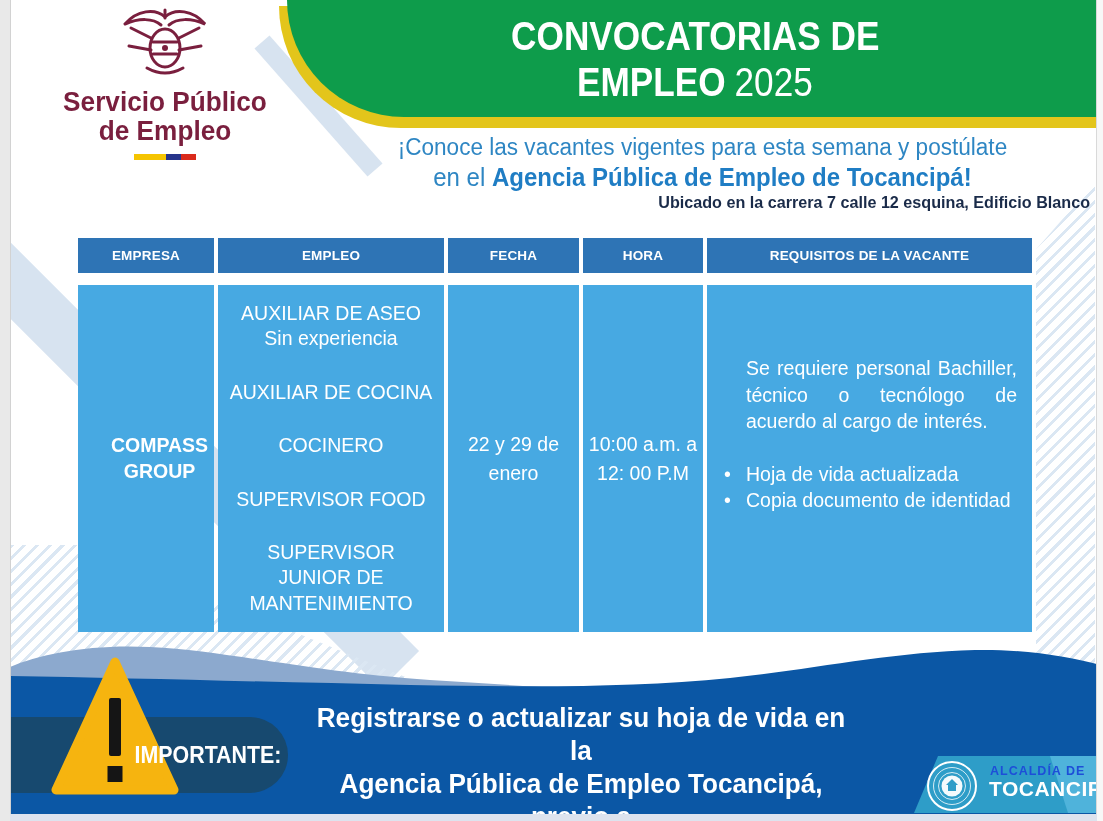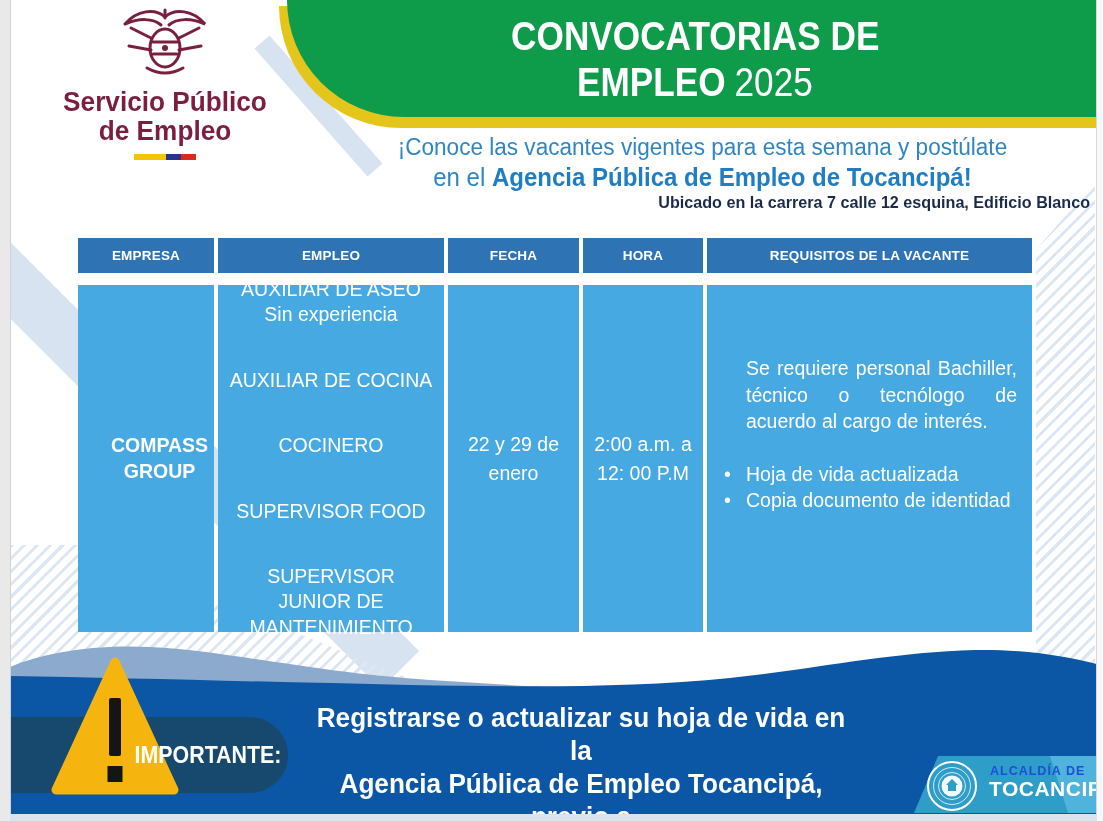--- a/index.html
+++ b/index.html
@@ -60,21 +60,21 @@
     grid-template-columns:136px 226px 131px 120px 325px; column-gap:4px; z-index:2; }
   .tbl-head { top:238px; }
   .tbl-body { top:285px; }
   .th { height:35px; background:#2e74b5; color:#fff; font-weight:700; font-size:13.5px;
     display:flex; align-items:center; justify-content:center; letter-spacing:.2px;text-align:right; }
   .td { height:347px; background:#47a9e2; color:#fff; font-size:19.5px;
     display:flex; flex-direction:column; align-items:center; justify-content:center;
     text-align:center; line-height:1.3; }
   .td-pre { white-space:pre-line; line-height:1.45; }
   .td-empresa { font-weight:700;padding-left:27px; }
-  .td-vacante { gap:40px; }
+  .td-vacante { gap:28px; }
   .vacante-item { white-space:pre-line; }
   .td-req { align-items:stretch; text-align:left; padding:0 15px; box-sizing:border-box; }
   .req-inner { margin-bottom:48px; }
   .req-intro { text-align:justify; line-height:1.35; margin-bottom:27px;margin-left:24px; }
   .req-item { position:relative; padding-left:24px; line-height:1.35; }
   .req-item::before { content:"•"; position:absolute; left:2px; }
   
   .footer-svg { position:absolute; left:10px; top:636px; z-index:5; }
   .pill { position:absolute; left:10px; top:717px; width:278px; height:76px;
     background:#17496f; border-radius:0 38px 38px 0; z-index:6; }
@@ -158,21 +158,21 @@
 Sin experiencia</div>
         <div class="vacante-item">AUXILIAR DE COCINA</div>
         <div class="vacante-item">COCINERO</div>
         <div class="vacante-item">SUPERVISOR FOOD</div>
         <div class="vacante-item">SUPERVISOR
 JUNIOR DE
 MANTENIMIENTO</div>
       </div>
     <div class="td td-pre">22 y 29 de
 enero</div>
-    <div class="td td-pre">2:00 a.m. a
+    <div class="td td-pre">10:00 a.m. a
 12: 00 P.M</div>
     <div class="td td-req">
       <div class="req-inner">
         <div class="req-intro">Se requiere personal Bachiller, técnico o tecnólogo de acuerdo al cargo de interés.</div>
         <div>
             <div class="req-item">Hoja de vida actualizada</div>
             <div class="req-item">Copia documento de identidad</div>
           </div>
       </div>
     </div>

